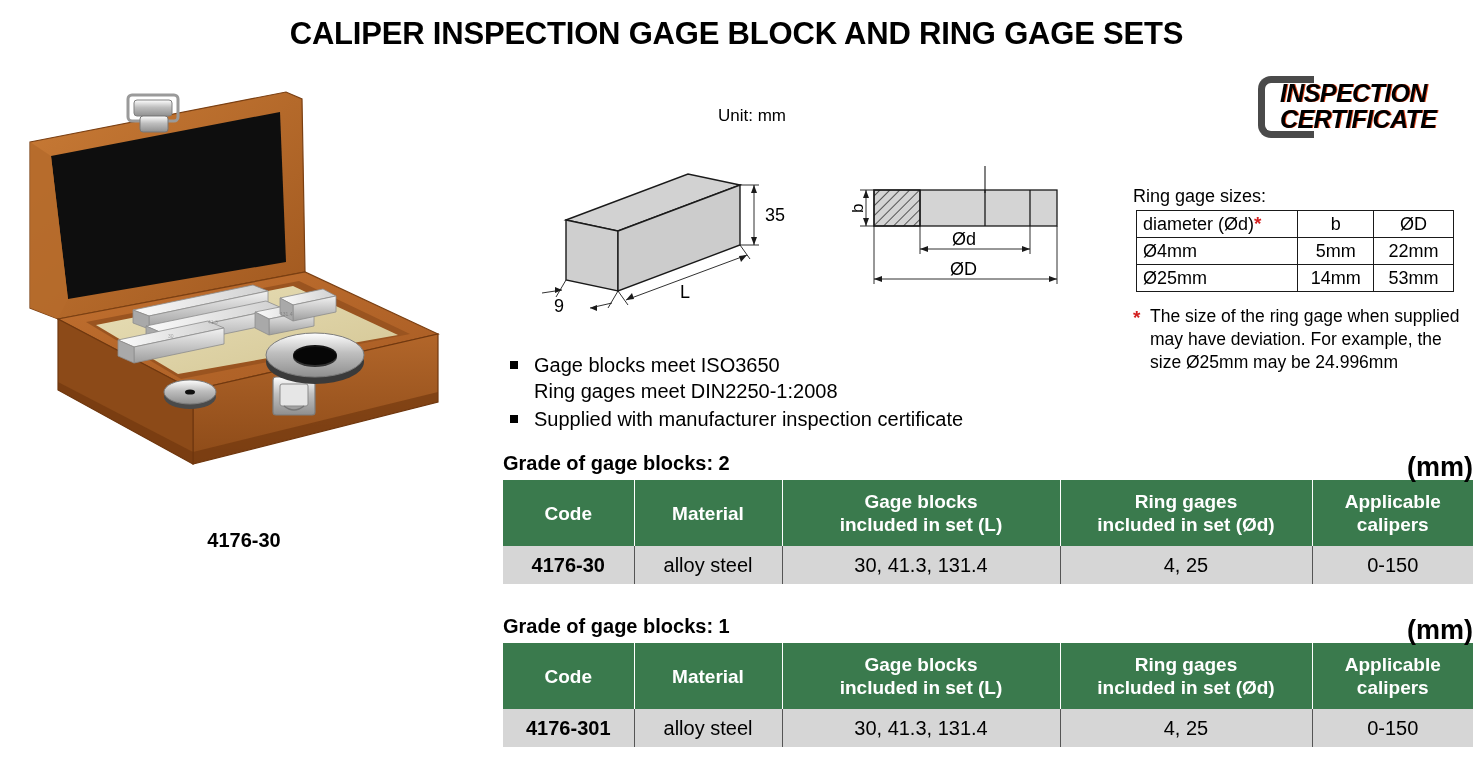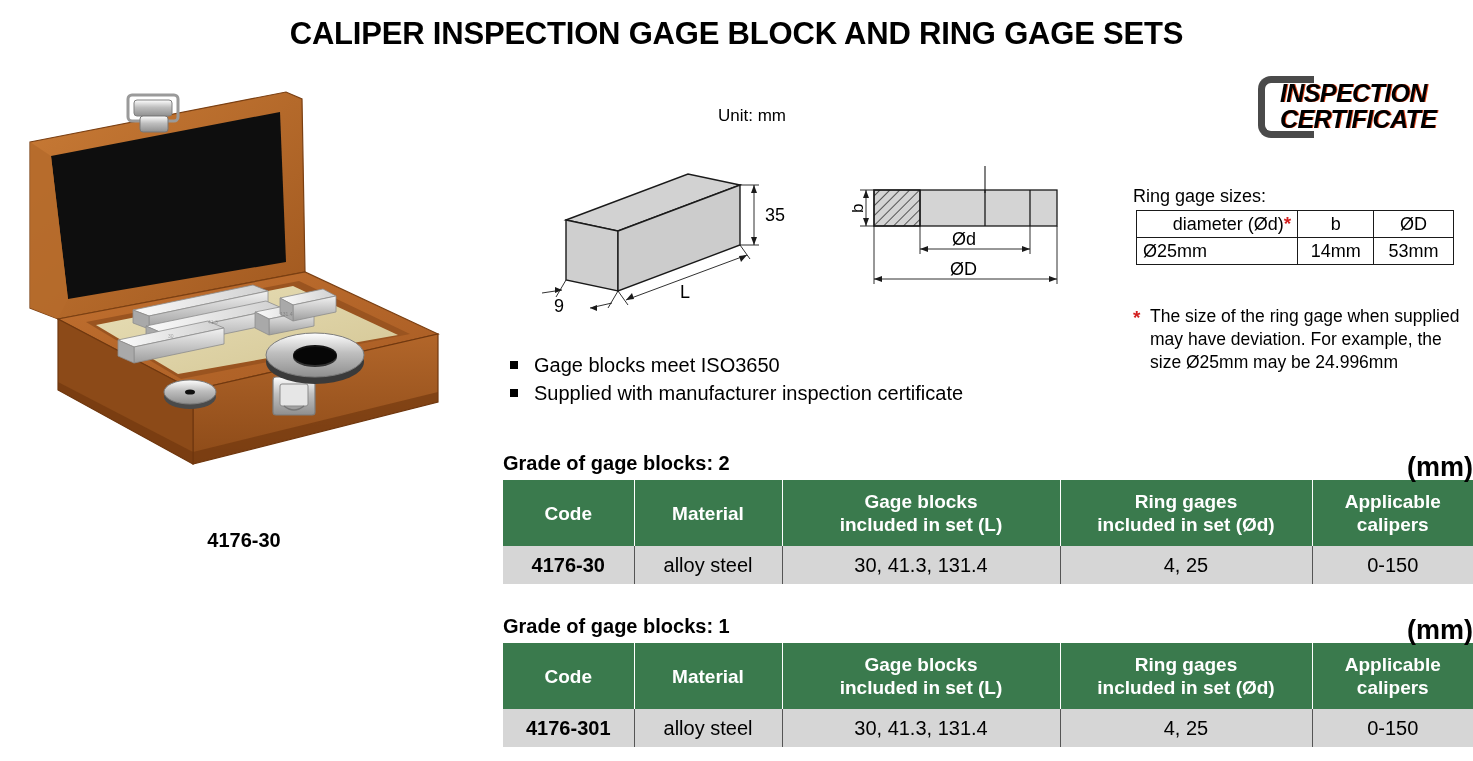--- a/index.html
+++ b/index.html
@@ -113,21 +113,21 @@
     font-size: 18px;
   }
   .rg-table td {
     border: 1.5px solid #1a1a1a;
     height: 27px;
     padding: 0 6px;
   }
   .rg-table .c1 { width: 162px; text-align: left; }
   .rg-table .c2 { width: 76px;  text-align: center; }
   .rg-table .c3 { width: 80px;  text-align: center; }
-  .rg-table .hdr .c1 { text-align: right; }
+  .rg-table .hdr .c1 { text-align: left; }
   .star { color: #d32020; font-weight: bold; font-size: 19px; }
 
   .rg-note {
     position: absolute;
     left: 1133px; top: 305px;
     width: 330px;
     font-size: 17.5px;
     line-height: 23px;
   }
   .rg-note .star {
@@ -425,36 +425,42 @@
 
 <div class="rg-title">Ring gage sizes:</div>
 <table class="rg-table">
   <tbody>
     <tr class="hdr">
       <td class="c1"><span>diameter (Ød)</span><span class="star">*</span></td>
       <td class="c2">b</td>
       <td class="c3">ØD</td>
     </tr>
     <tr>
+      <td class="c1">Ø4mm</td>
+      <td class="c2">5mm</td>
+      <td class="c3">22mm</td>
+    </tr>
+    <tr>
       <td class="c1">Ø25mm</td>
       <td class="c2">14mm</td>
       <td class="c3">53mm</td>
     </tr>
   </tbody>
 </table>
 
 <div class="rg-note">
   <span class="star">*</span>
   <span class="note-body">The size of the ring gage when supplied may have deviation. For example, the size Ø25mm may be 24.996mm</span>
 </div>
 
 <div class="bullets">
   <div class="bullet-row">
     <span class="sq"></span>
     <div>Gage blocks meet ISO3650</div>
+    <div>Ring gages meet DIN2250-1:2008</div>
   </div>
   <div class="bullet-row">
     <span class="sq"></span>
     <div>Supplied with manufacturer inspection certificate</div>
   </div>
 </div>
 
 <div class="sec sec-1">
   <div class="sec-head">
     <span class="grade">Grade of gage blocks: 2</span>

